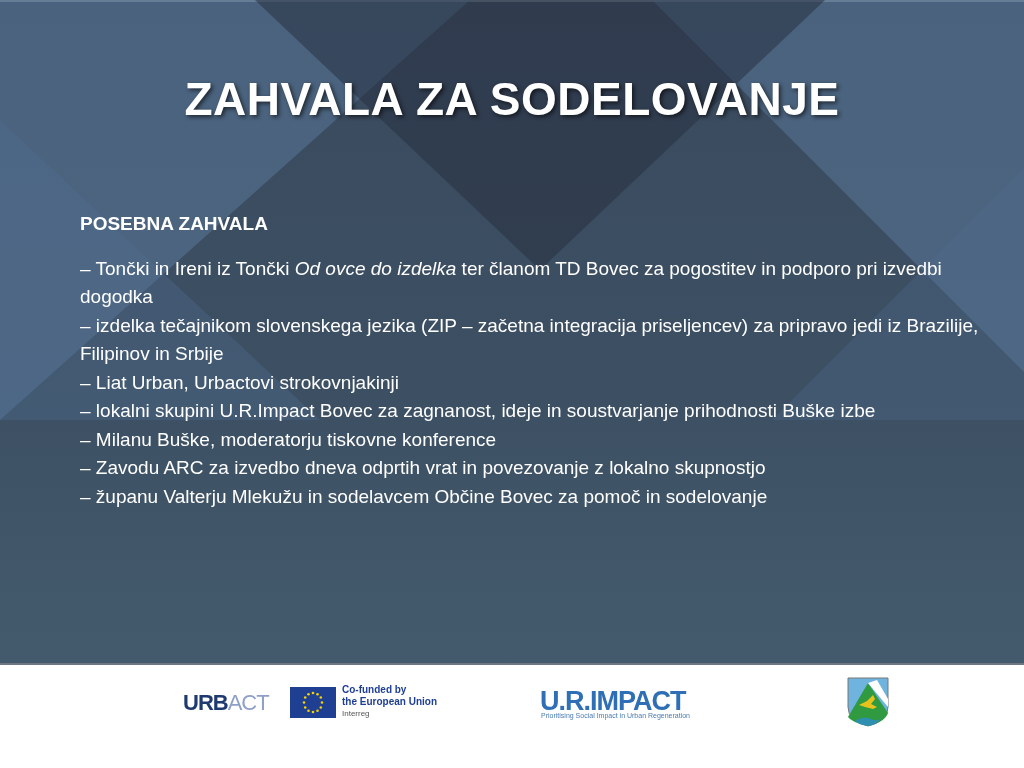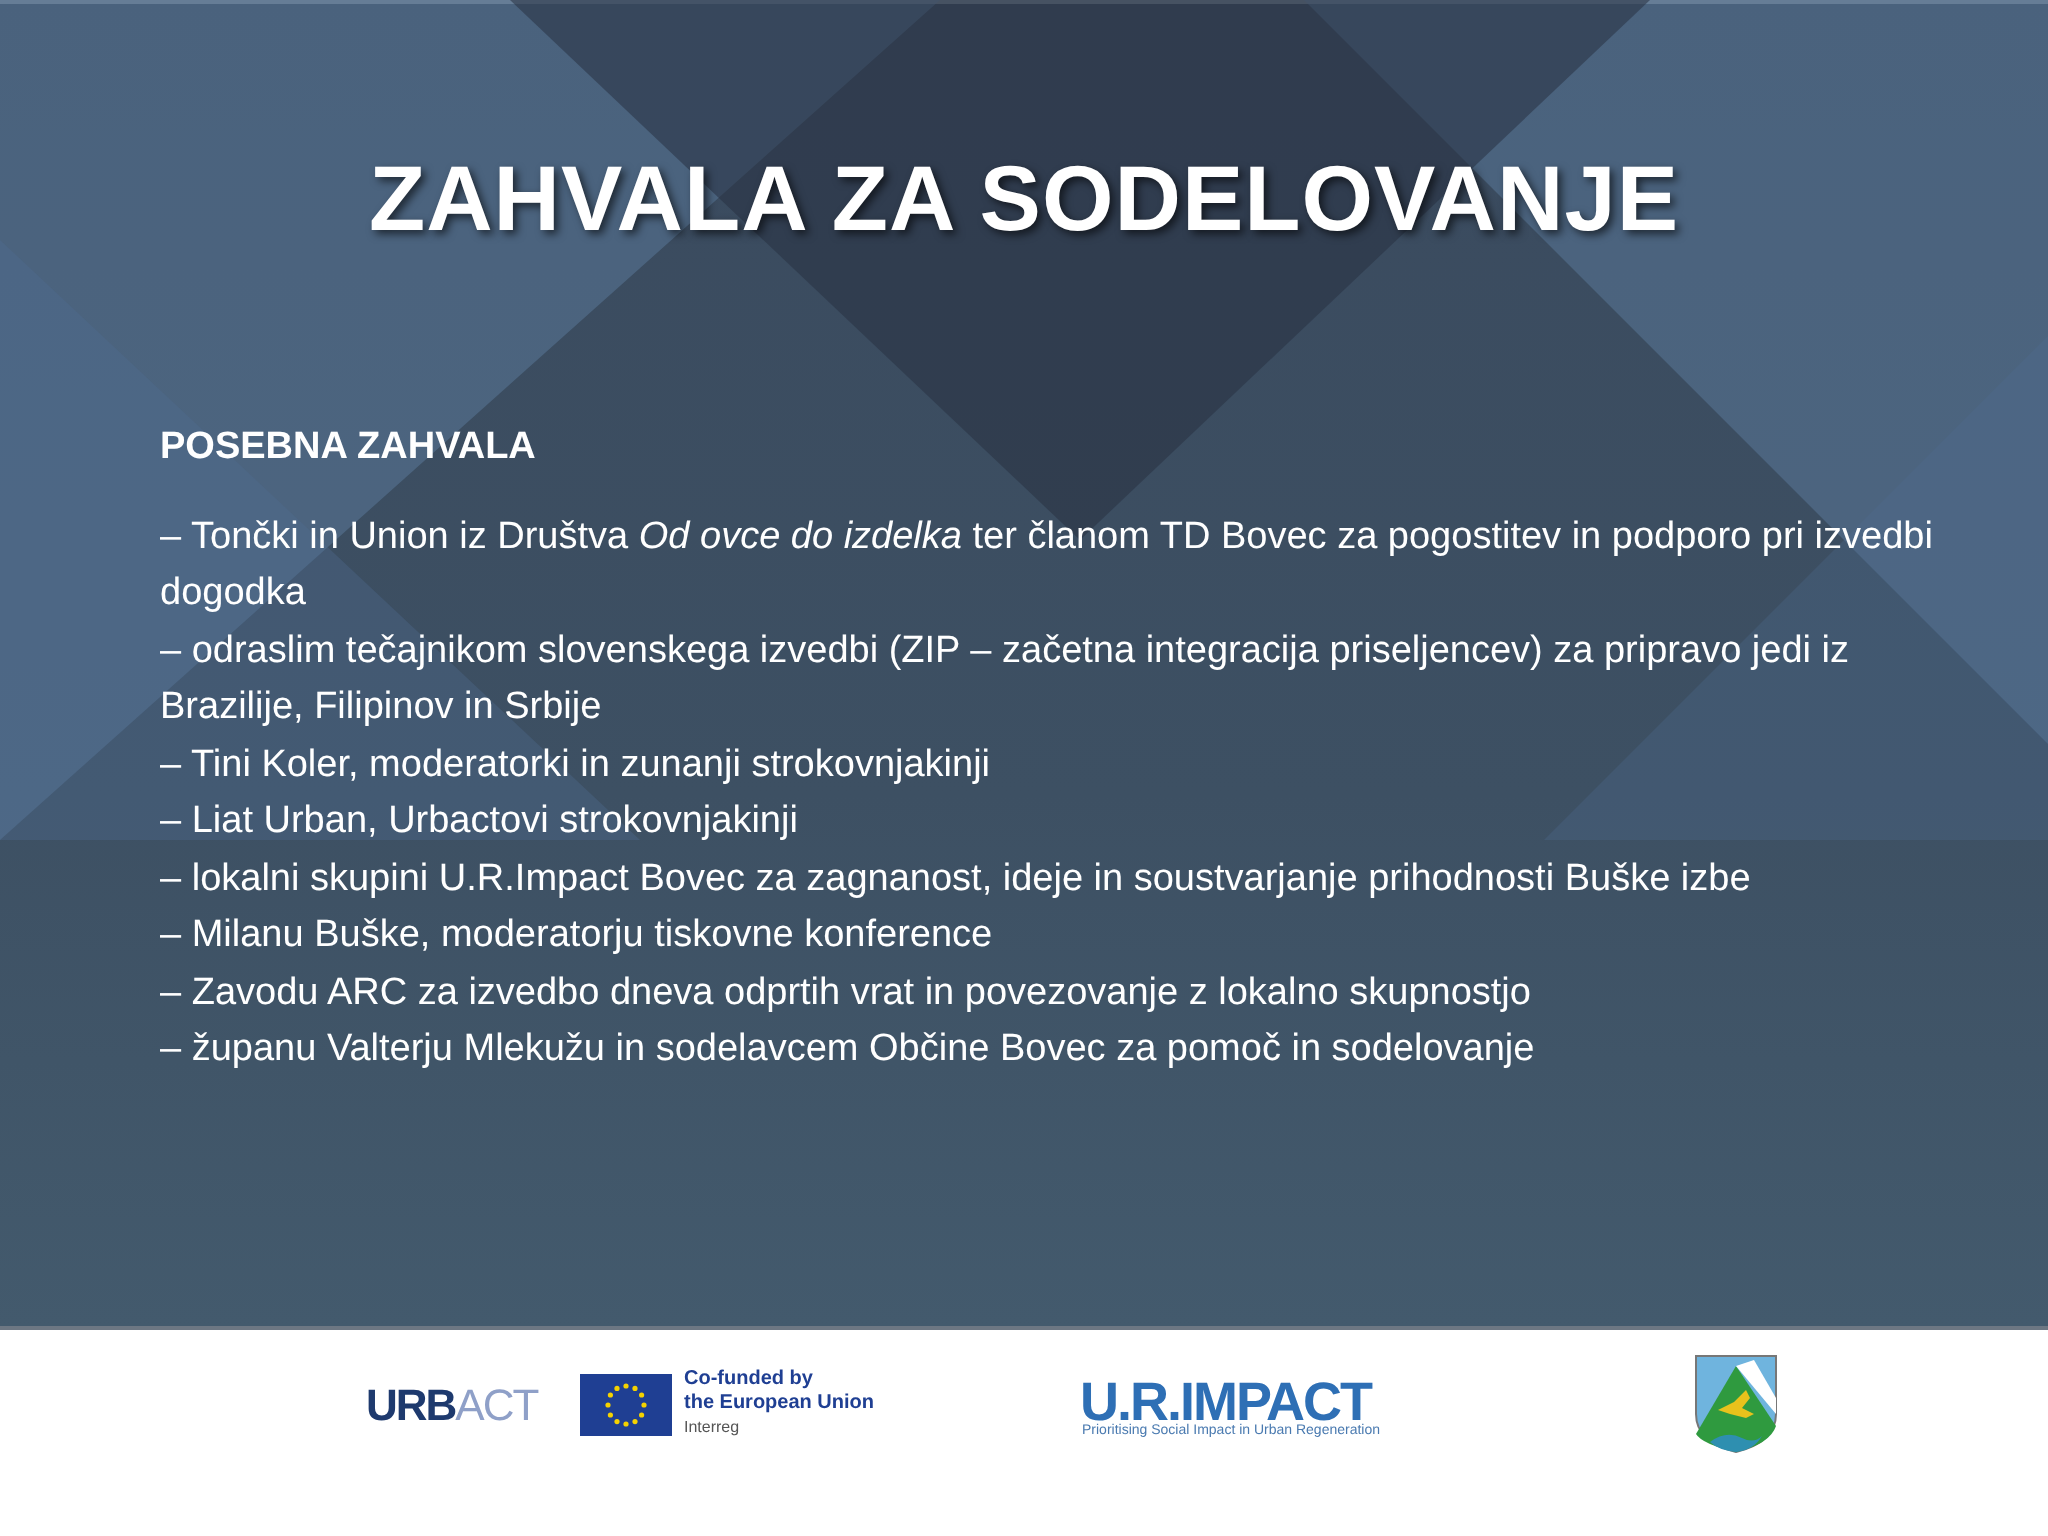--- a/index.html
+++ b/index.html
@@ -36,23 +36,22 @@
   <div class="facet f1"></div>
   <div class="facet f2"></div>
   <div class="facet f3"></div>
   <div class="facet f4"></div>
   <div class="center-dark"></div>
 
   <div class="title">ZAHVALA ZA SODELOVANJE</div>
 
   <div class="content">
     <div class="subhead">POSEBNA ZAHVALA</div>
-    <p class="item"><span>– Tončki in Union iz Društva </span><em>Od ovce do izdelka</em><span> ter članom TD Bovec za pogostitev in podporo pri izvedbi dogodka</span></p>
-    <p class="item">– odraslim tečajnikom slovenskega izvedbi (ZIP – začetna integracija priseljencev) za pripravo jedi iz Brazilije, Filipinov in Srbije</p>
-    <p class="item">– Tini Koler, moderatorki in zunanji strokovnjakinji</p>
+    <p class="item"><span>– Tončki in Ireni iz Tončki </span><em>Od ovce do izdelka</em><span> ter članom TD Bovec za pogostitev in podporo pri izvedbi dogodka</span></p>
+    <p class="item">– izdelka tečajnikom slovenskega jezika (ZIP – začetna integracija priseljencev) za pripravo jedi iz Brazilije, Filipinov in Srbije</p>
     <p class="item">– Liat Urban, Urbactovi strokovnjakinji</p>
     <p class="item">– lokalni skupini U.R.Impact Bovec za zagnanost, ideje in soustvarjanje prihodnosti Buške izbe</p>
     <p class="item">– Milanu Buške, moderatorju tiskovne konference</p>
     <p class="item">– Zavodu ARC za izvedbo dneva odprtih vrat in povezovanje z lokalno skupnostjo</p>
     <p class="item">– županu Valterju Mlekužu in sodelavcem Občine Bovec za pomoč in sodelovanje</p>
   </div>
 </div>
 
 <div class="divider"></div>
 <div class="footer"></div>

